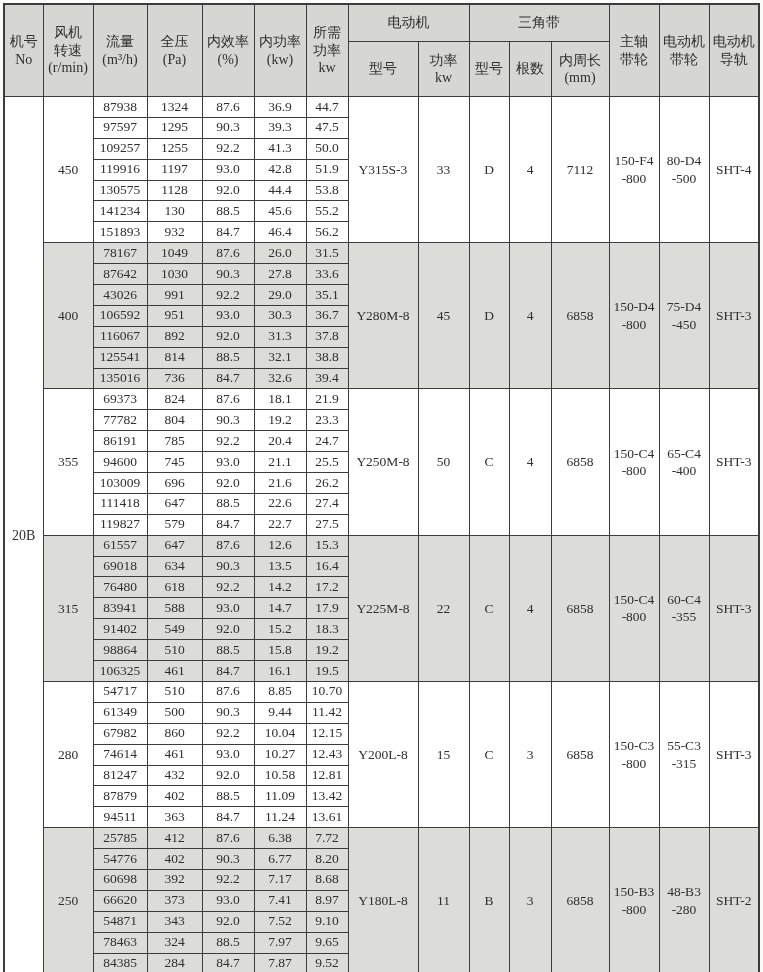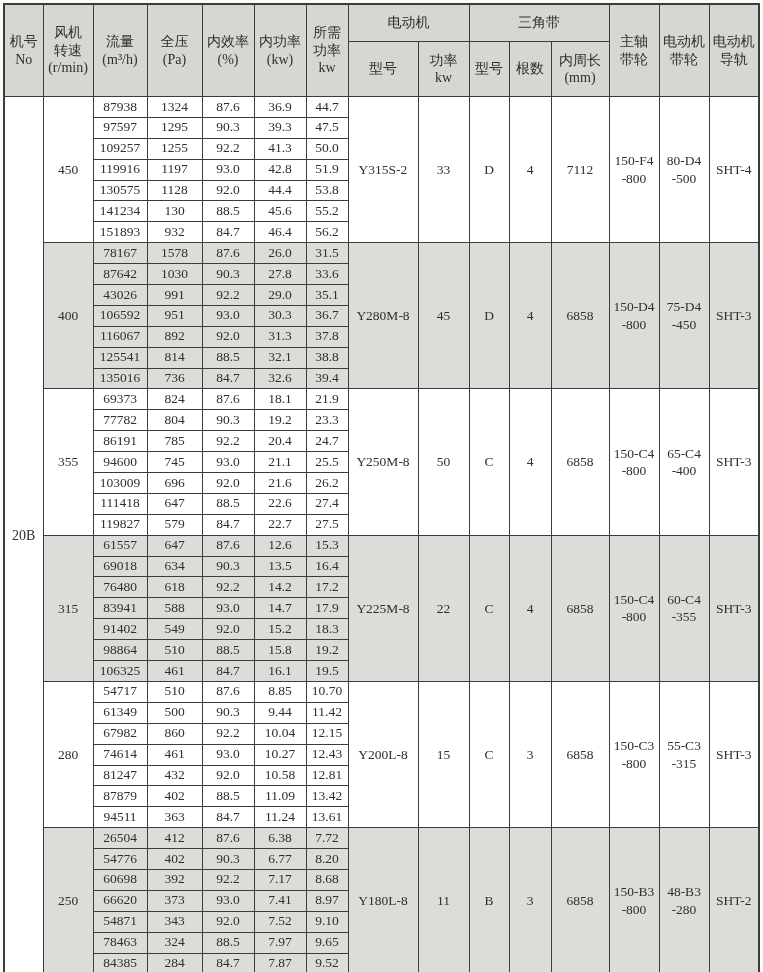--- a/index.html
+++ b/index.html
@@ -111,21 +111,21 @@
     </thead>
     <tbody id="tbody">
         <tr>
           <td rowspan="42" class="machine-cell">20B</td>
           <td rowspan="7" class="group-cell">450</td>
           <td>87938</td>
           <td>1324</td>
           <td>87.6</td>
           <td>36.9</td>
           <td>44.7</td>
-          <td rowspan="7" class="group-cell">Y315S-2</td>
+          <td rowspan="7" class="group-cell">Y315S-3</td>
           <td rowspan="7" class="group-cell">33</td>
           <td rowspan="7" class="group-cell">D</td>
           <td rowspan="7" class="group-cell">4</td>
           <td rowspan="7" class="group-cell">7112</td>
           <td rowspan="7" class="group-cell">150-F4
 -800</td>
           <td rowspan="7" class="group-cell">80-D4
 -500</td>
           <td rowspan="7" class="group-cell">SHT-4</td>
         </tr>
@@ -167,21 +167,21 @@
         <tr>
           <td>151893</td>
           <td>932</td>
           <td>84.7</td>
           <td>46.4</td>
           <td>56.2</td>
         </tr>
         <tr class="shaded">
           <td rowspan="7" class="group-cell">400</td>
           <td>78167</td>
-          <td>1578</td>
+          <td>1049</td>
           <td>87.6</td>
           <td>26.0</td>
           <td>31.5</td>
           <td rowspan="7" class="group-cell">Y280M-8</td>
           <td rowspan="7" class="group-cell">45</td>
           <td rowspan="7" class="group-cell">D</td>
           <td rowspan="7" class="group-cell">4</td>
           <td rowspan="7" class="group-cell">6858</td>
           <td rowspan="7" class="group-cell">150-D4
 -800</td>
@@ -406,21 +406,21 @@
         </tr>
         <tr>
           <td>94511</td>
           <td>363</td>
           <td>84.7</td>
           <td>11.24</td>
           <td>13.61</td>
         </tr>
         <tr class="shaded">
           <td rowspan="7" class="group-cell">250</td>
-          <td>26504</td>
+          <td>25785</td>
           <td>412</td>
           <td>87.6</td>
           <td>6.38</td>
           <td>7.72</td>
           <td rowspan="7" class="group-cell">Y180L-8</td>
           <td rowspan="7" class="group-cell">11</td>
           <td rowspan="7" class="group-cell">B</td>
           <td rowspan="7" class="group-cell">3</td>
           <td rowspan="7" class="group-cell">6858</td>
           <td rowspan="7" class="group-cell">150-B3

